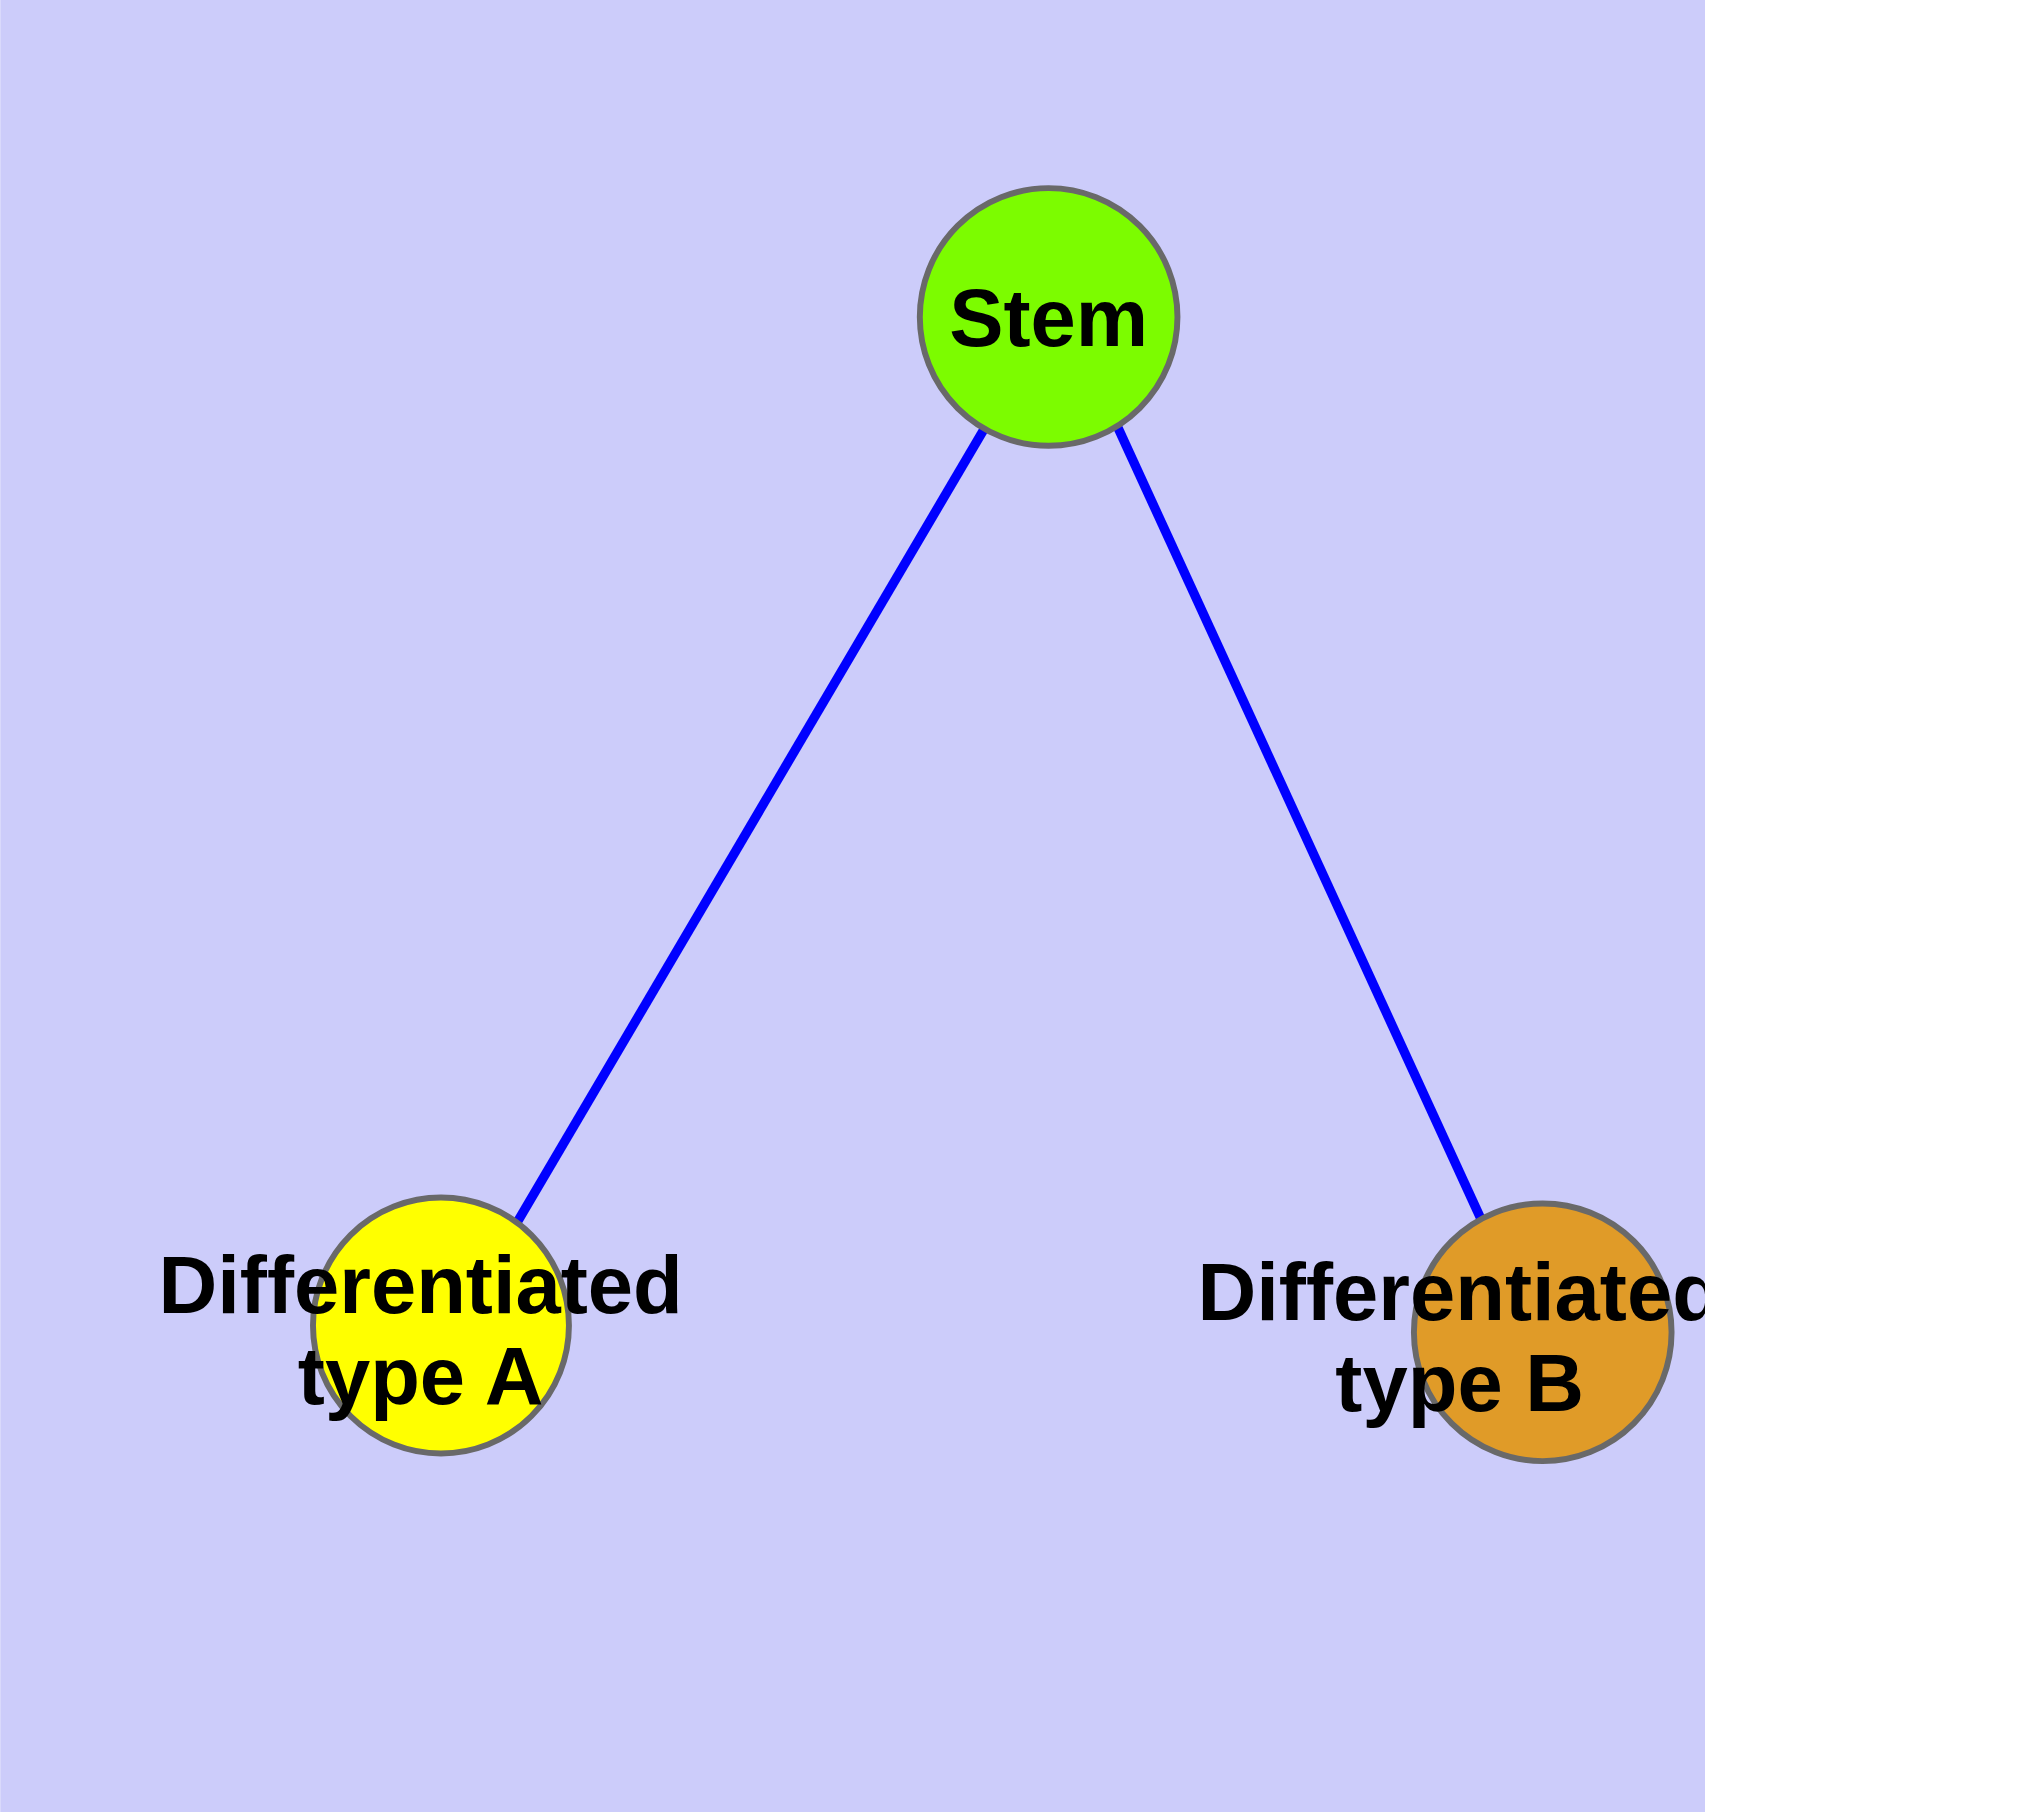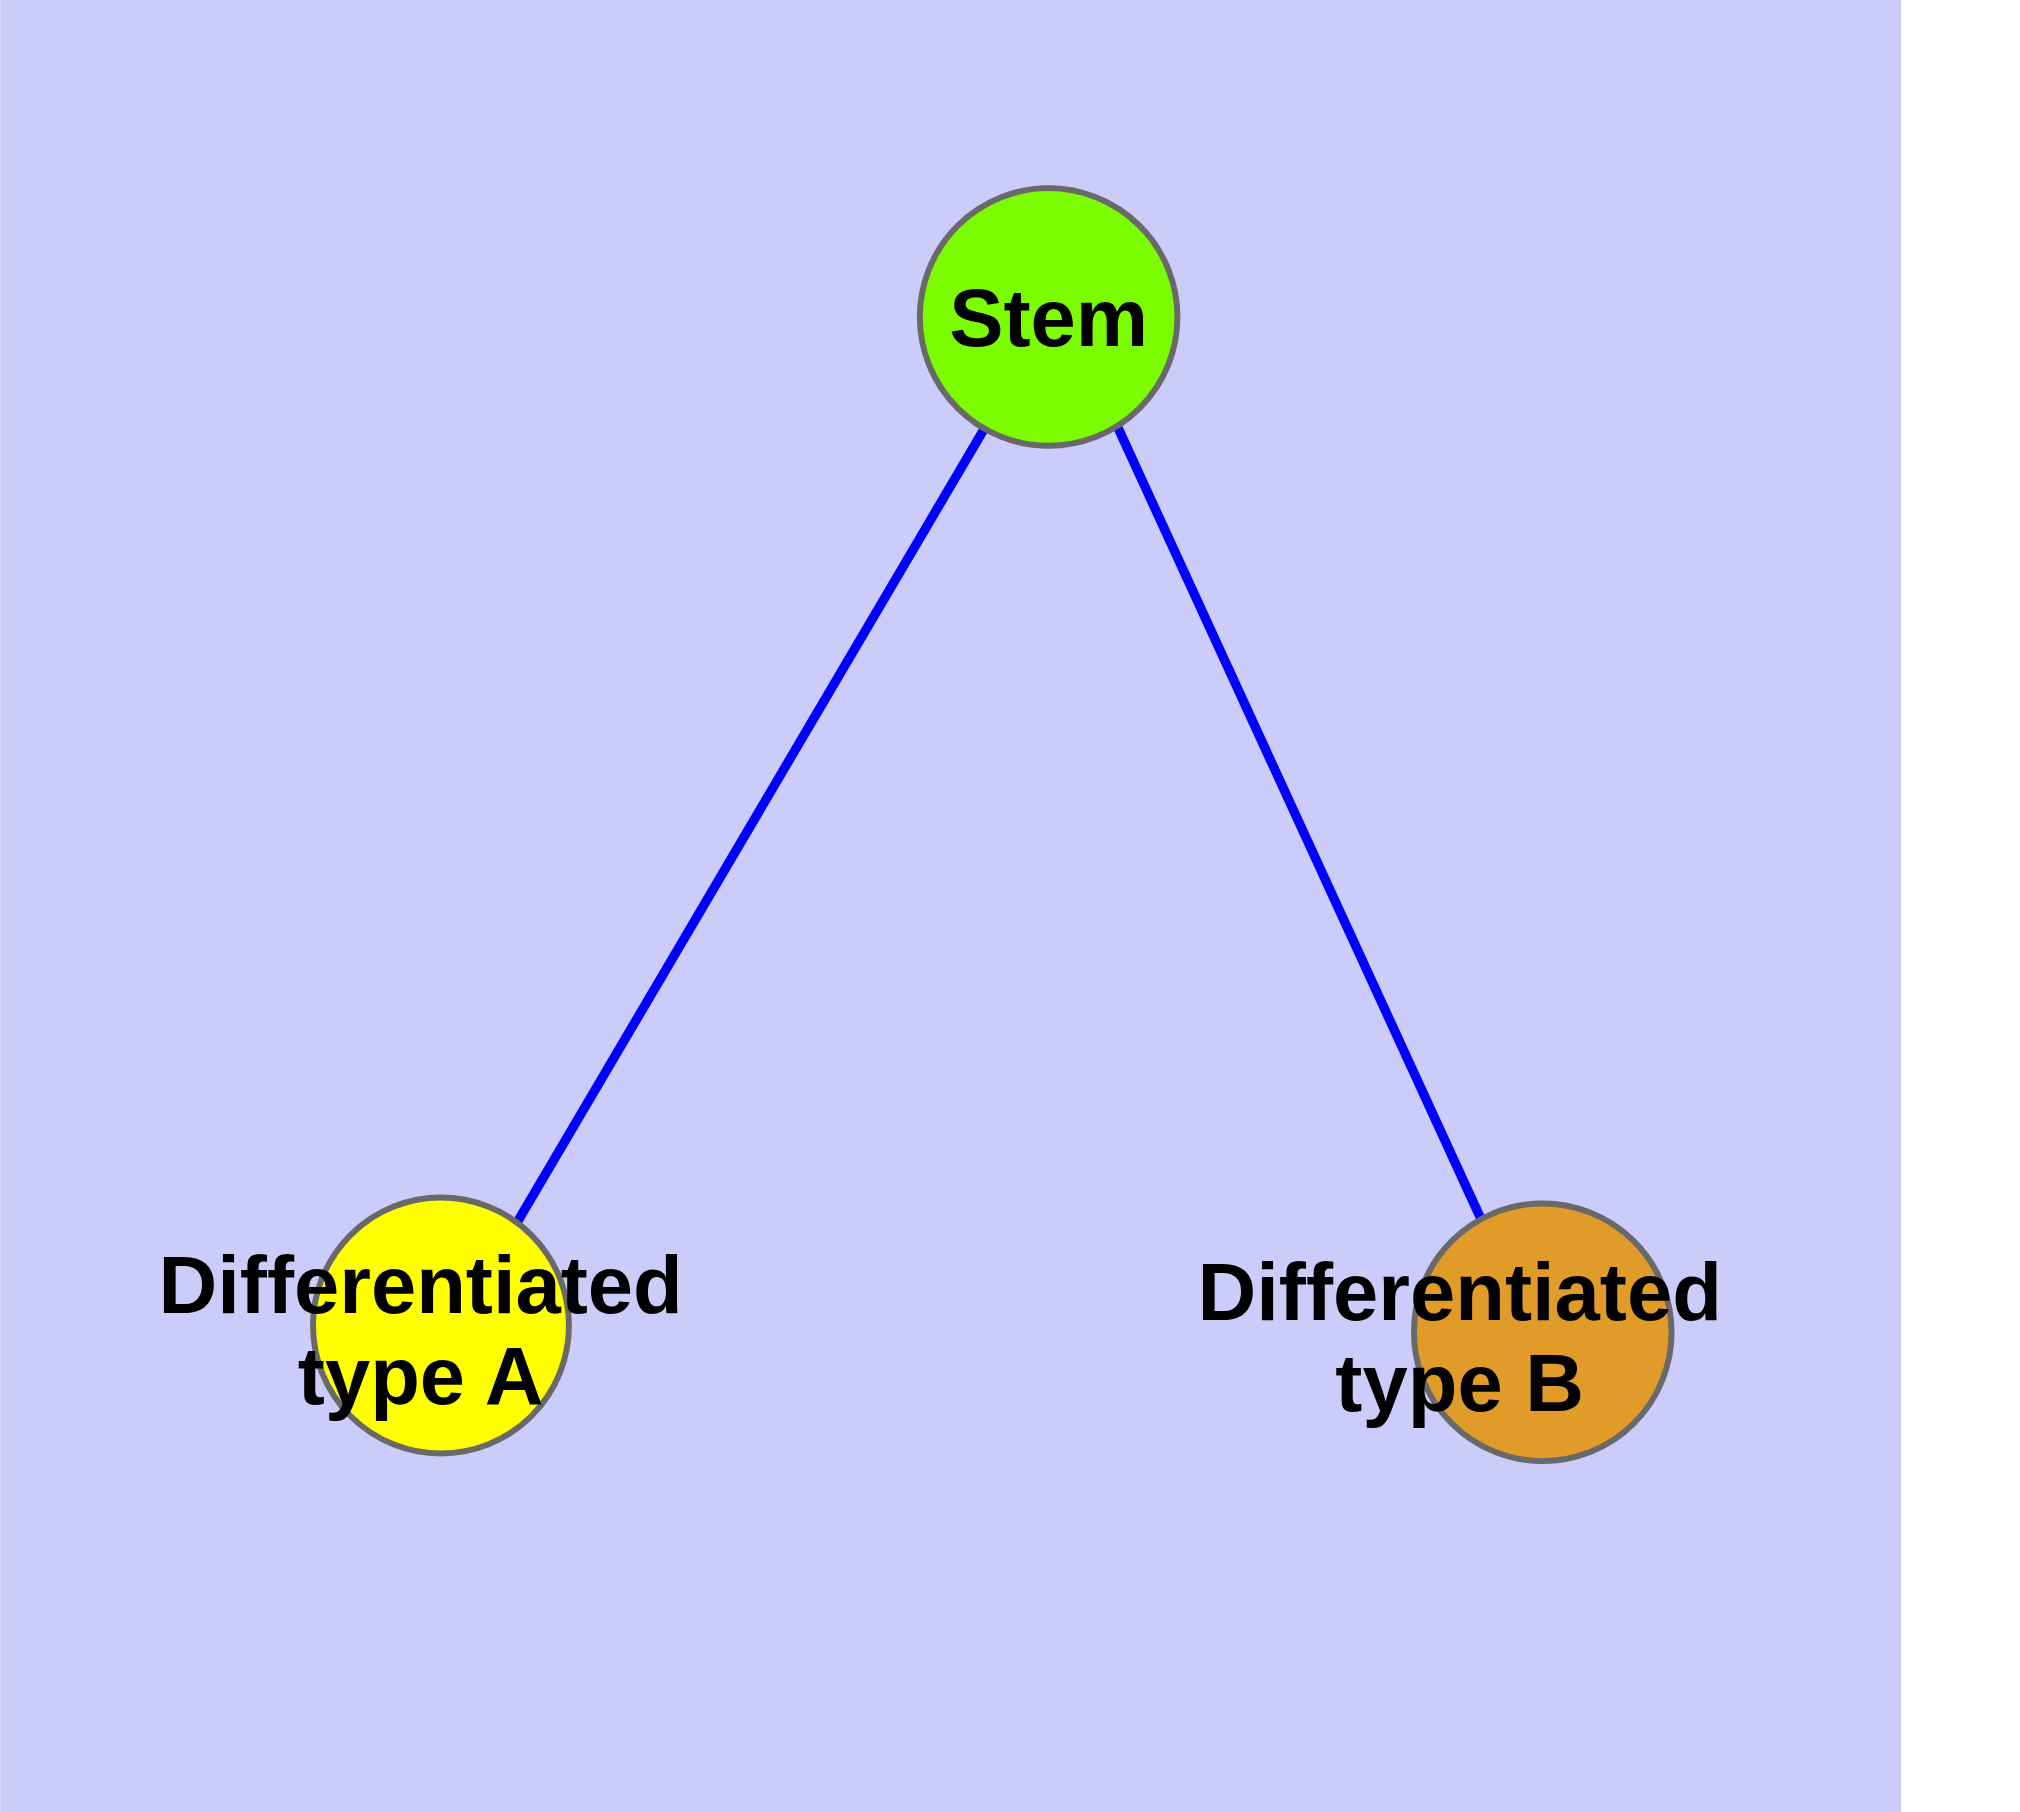--- a/index.html
+++ b/index.html
@@ -35,21 +35,21 @@
   }
   .edge-line {
     stroke: #0000ff;
     stroke-width: 11;
     stroke-linecap: butt;
   }
 </style>
 </head>
 <body>
 
-<div id="canvas" style="width: 1901px; height: 1812px;">
+<div id="canvas" style="width: 1705px; height: 1812px;">
   <svg id="graph-svg" viewBox="0 0 2384 2138" xmlns="http://www.w3.org/2000/svg">
 
     <rect id="bg-rect" x="0" y="0" width="2384" height="2138" fill="#ccccfa"></rect>
 
     <g id="edges-group">
         <line class="edge-line" x1="1161" y1="506" x2="610" y2="1442" stroke="#0000ff"></line>
         <line class="edge-line" x1="1318" y1="503" x2="1747" y2="1438" stroke="#0000ff"></line>
       </g>
     <g id="nodes-group">
         <circle class="node-circle" cx="1237" cy="374" r="152" fill="#7cfc00" stroke="#696969"></circle>

